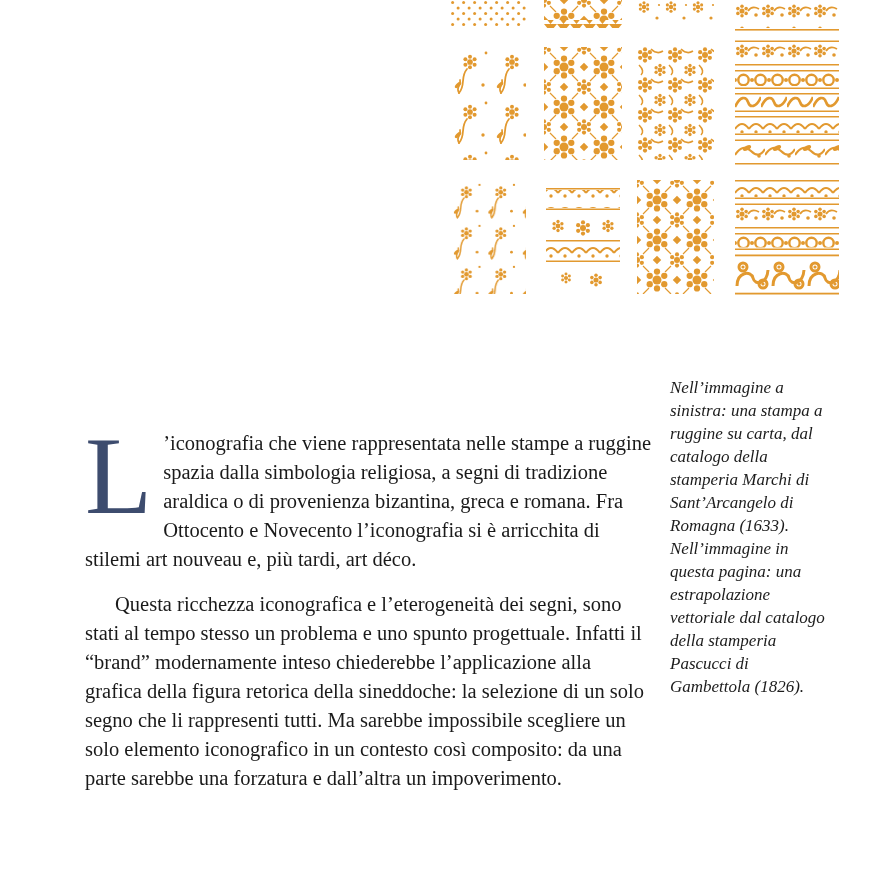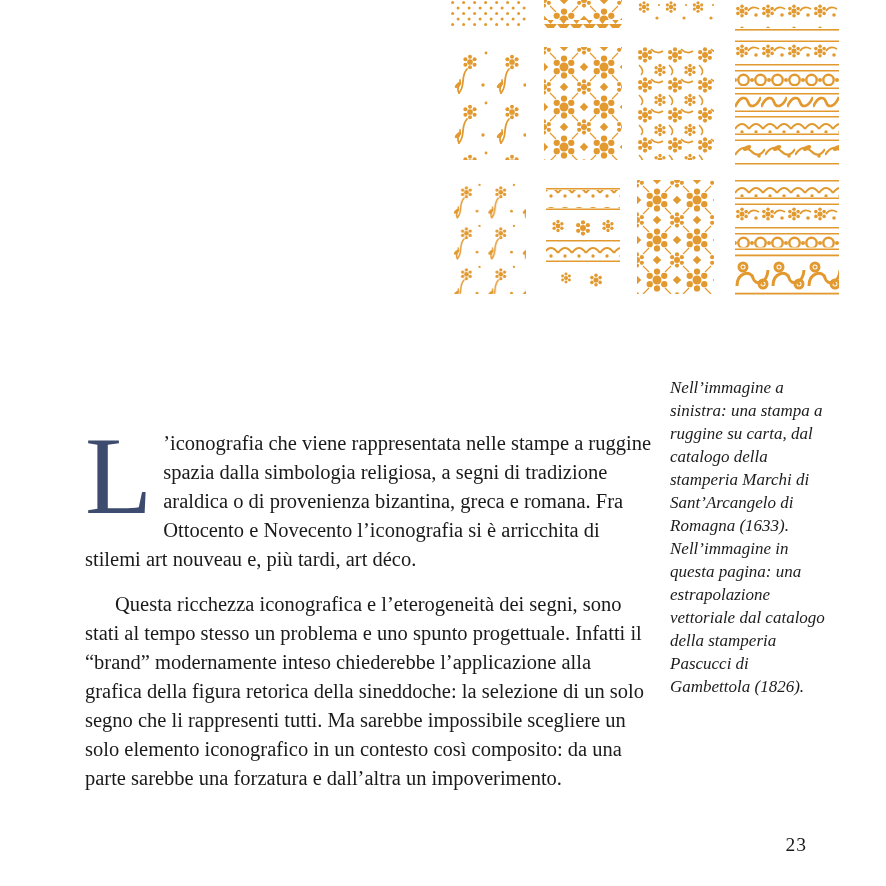--- a/index.html
+++ b/index.html
@@ -248,15 +248,14 @@
     <span>Nell’immagine a sinistra: una stampa a ruggine su carta, dal catalogo della stamperia Marchi di Sant’Arcangelo di Romagna (1633). Nell’immagine in questa pagina: una estrapolazione vettoriale dal catalogo della stamperia Pascucci di Gambettola (1826).</span>
   </div>
 
   <div class="main-text">
     <p>
       <span class="dropcap">L</span><span>’iconografia che viene rappresentata nelle stampe a ruggine spazia dalla simbologia religiosa, a segni di tradizione araldica o di provenienza bizantina, greca e romana. Fra Ottocento e Novecento l’iconografia si è arricchita di stilemi art nouveau e, più tardi, art déco.</span>
     </p>
     <p class="para2">Questa ricchezza iconografica e l’eterogeneità dei segni, sono stati al tempo stesso un problema e uno spunto progettuale. Infatti il “brand” modernamente inteso chiederebbe l’applicazione alla grafica della figura retorica della sineddoche: la selezione di un solo segno che li rappresenti tutti. Ma sarebbe impossibile scegliere un solo elemento iconografico in un contesto così composito: da una parte sarebbe una forzatura e dall’altra un impoverimento.</p>
   </div>
 
-  <div class="page-number">23</div>
 
 </div>
 
 </body></html>

